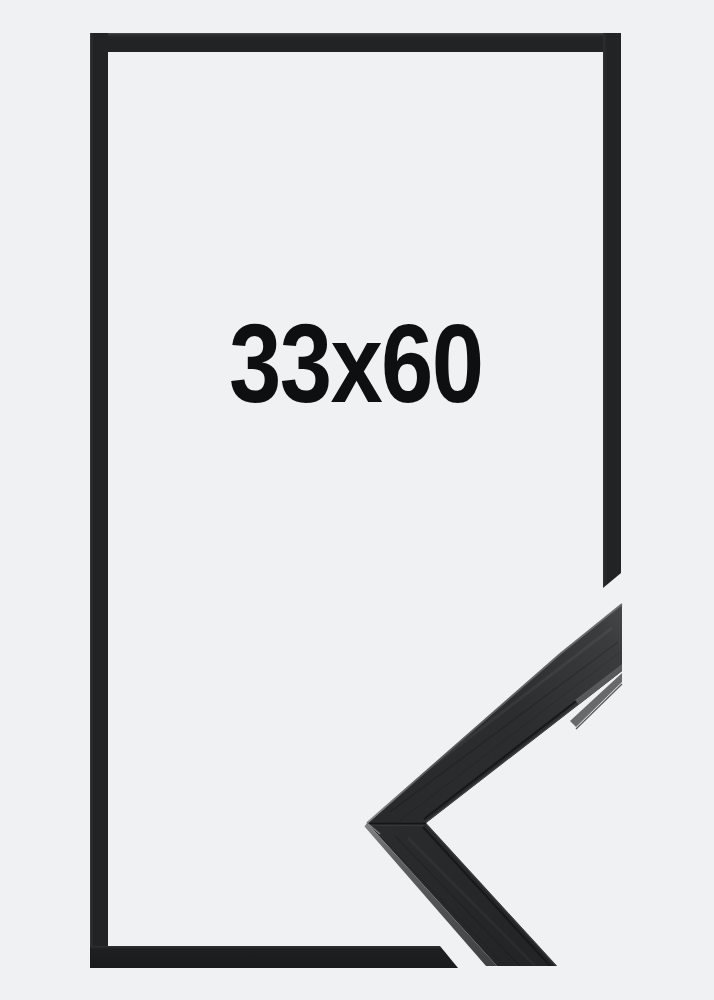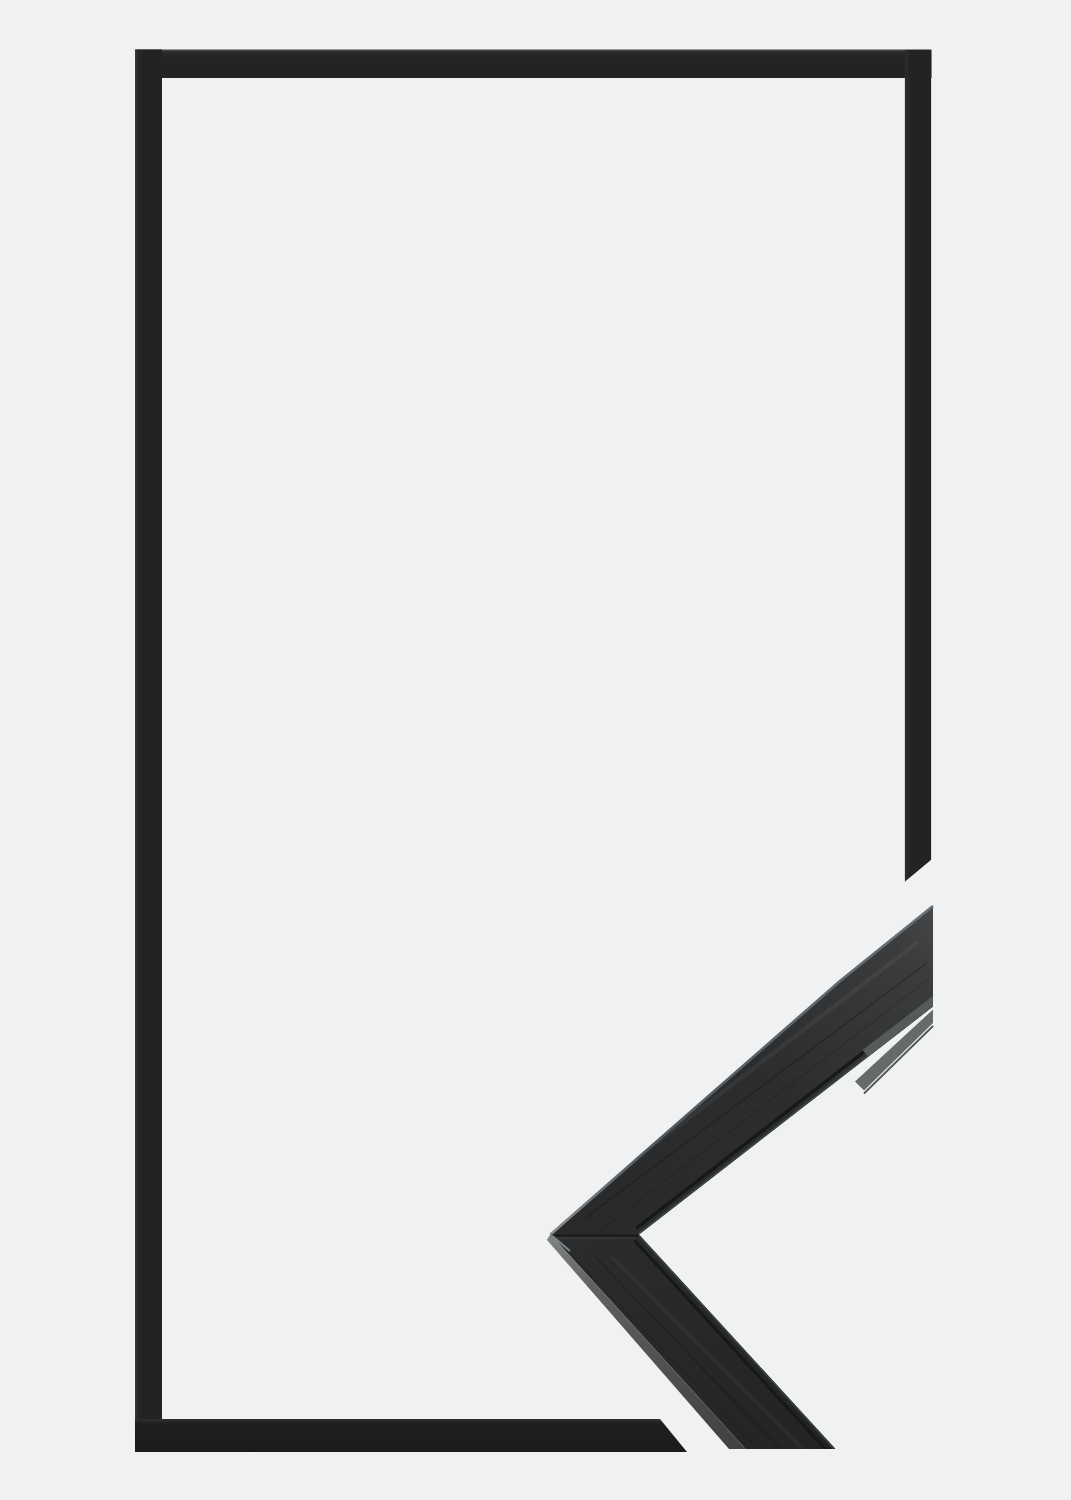--- a/index.html
+++ b/index.html
@@ -54,20 +54,23 @@
 </head>
 <body>
 
 <div class="stage">
 
   <div class="bar bar-top"></div>
   <div class="bar bar-left"></div>
   <div class="bar bar-right"></div>
   <div class="bar bar-bottom"></div>
 
+  <div class="size-text">
+    <span>33x60</span>
+  </div>
 
   <svg class="corner-detail" viewBox="0 0 714 1000" xmlns="http://www.w3.org/2000/svg" aria-hidden="true">
     <defs>
       <linearGradient id="gUpper" gradientUnits="userSpaceOnUse" x1="367" y1="823" x2="622" y2="604">
         <stop offset="0" stop-color="#28292a"></stop>
         <stop offset="0.55" stop-color="#2c2d2e"></stop>
         <stop offset="0.9" stop-color="#3a3c3d"></stop>
         <stop offset="1" stop-color="#454748"></stop>
       </linearGradient>
       <linearGradient id="gLower" gradientUnits="userSpaceOnUse" x1="367" y1="823" x2="557" y2="966">

